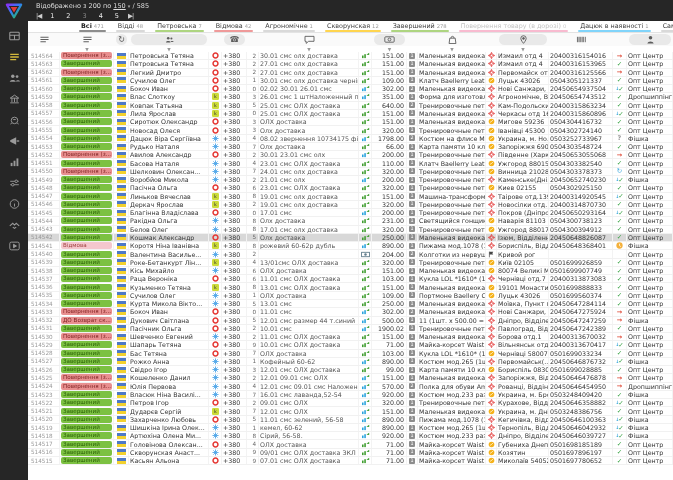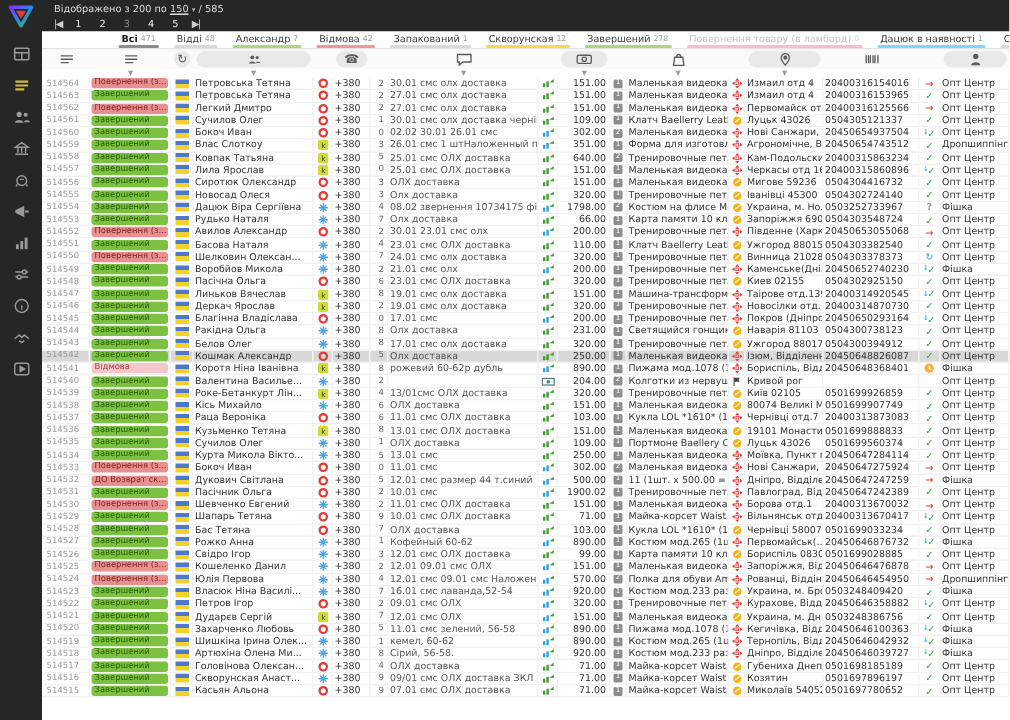--- a/index.html
+++ b/index.html
@@ -171,26 +171,26 @@
           <span class="pg">4</span>
           <span class="pg">5</span>
         </span>
       <span class="pg pg-end">▶|</span>
     </div>
   </div>
 
   <div class="tabs">
       <span class="tab active"><span class="tlbl">Всі</span><span class="tcnt">471</span><i class="tbar" style="background: rgb(141, 141, 141);"></i></span>
       <span class="tab"><span class="tlbl">Відді</span><span class="tcnt">48</span><i class="tbar" style="background: rgb(217, 217, 217);"></i></span>
-      <span class="tab"><span class="tlbl">Александр</span><span class="tcnt">7</span><i class="tbar" style="background: rgb(174, 213, 129);"></i></span>
+      <span class="tab"><span class="tlbl">Петровська</span><span class="tcnt">7</span><i class="tbar" style="background: rgb(174, 213, 129);"></i></span>
       <span class="tab"><span class="tlbl">Відмова</span><span class="tcnt">42</span><i class="tbar" style="background: rgb(239, 154, 154);"></i></span>
-      <span class="tab"><span class="tlbl">Запакований</span><span class="tcnt">1</span><i class="tbar" style="background: rgb(217, 217, 217);"></i></span>
+      <span class="tab"><span class="tlbl">Агрономічне</span><span class="tcnt">1</span><i class="tbar" style="background: rgb(217, 217, 217);"></i></span>
       <span class="tab"><span class="tlbl">Скворунская</span><span class="tcnt">12</span><i class="tbar" style="background: rgb(255, 213, 79);"></i></span>
       <span class="tab"><span class="tlbl">Завершений</span><span class="tcnt">278</span><i class="tbar" style="background: rgb(174, 213, 129);"></i></span>
-      <span class="tab muted"><span class="tlbl">Повернення товару (в ламборд)</span><span class="tcnt">0</span><i class="tbar" style="background: rgb(248, 187, 208);"></i></span>
+      <span class="tab muted"><span class="tlbl">Повернення товару (в дорозі)</span><span class="tcnt">0</span><i class="tbar" style="background: rgb(248, 187, 208);"></i></span>
       <span class="tab"><span class="tlbl">Дацюк в наявності</span><span class="tcnt">1</span><i class="tbar" style="background: rgb(129, 212, 250);"></i></span>
       <span class="tab"><span class="tlbl">Самовивіз</span><i class="tbar" style="background: rgb(217, 217, 217);"></i></span>
     </div>
   <div class="thead cols">
       <div class="hcell">
         <svg viewBox="0 0 12 10" stroke="currentColor" stroke-width="1.1">
           <path d="M1.5 2.5h9M1.5 5h9M1.5 7.5h6"></path>
         </svg>
       </div>
       <div class="hcell">

